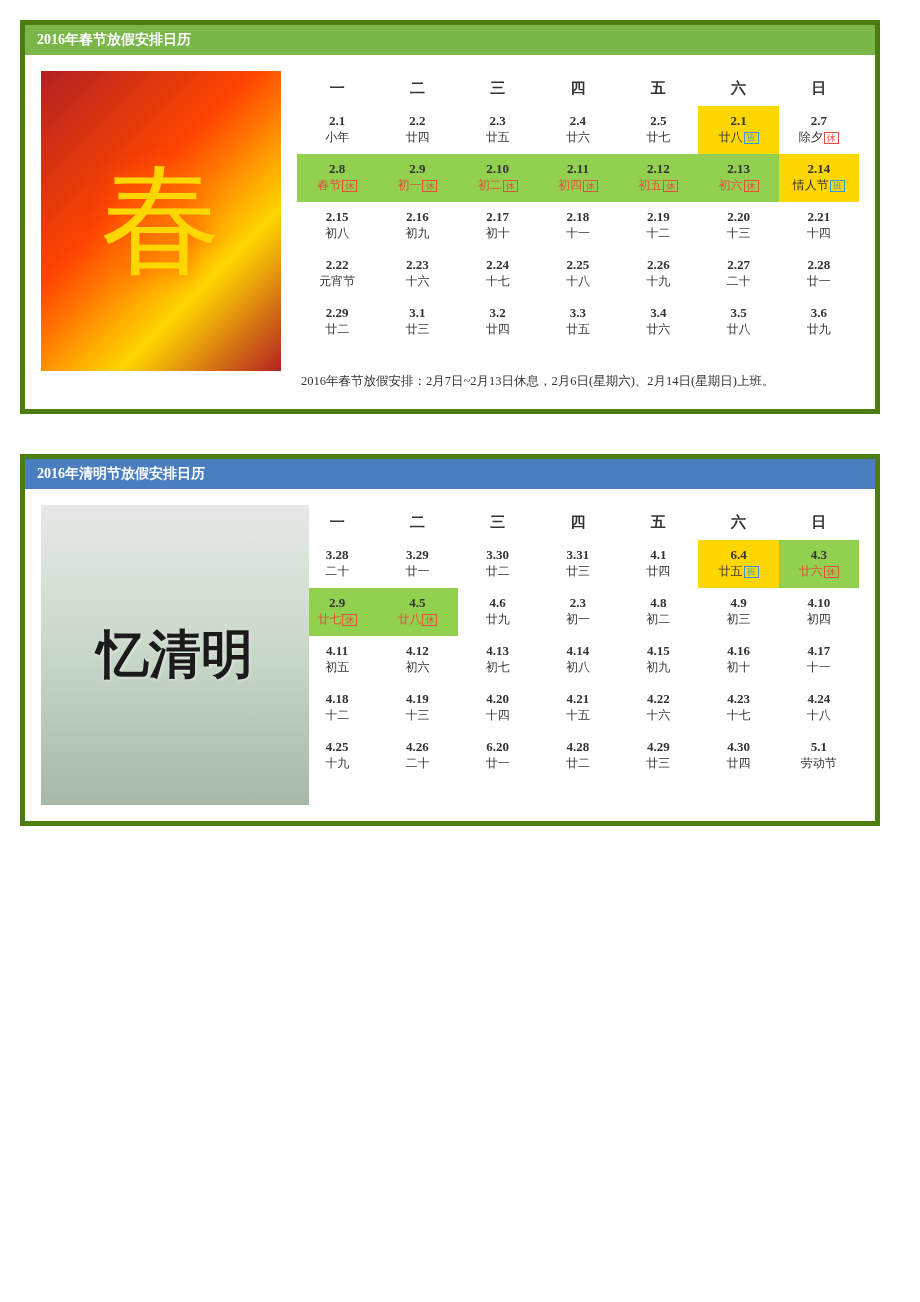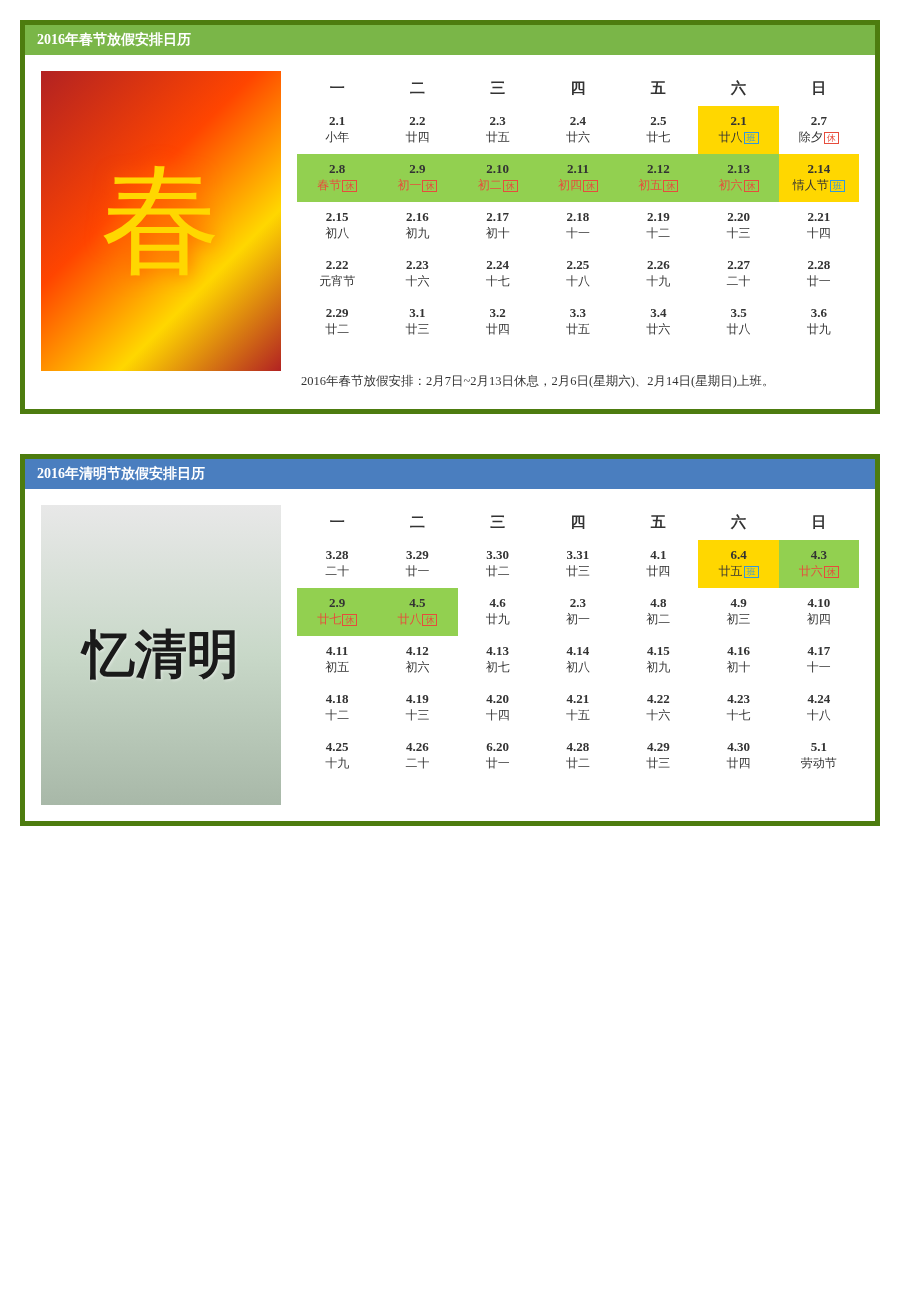--- a/index.html
+++ b/index.html
@@ -56,21 +56,21 @@
 
     .img-placeholder-spring::before {
       content: "春";
       font-size: 120px;
       color: #ffd700;
       text-shadow: 0 0 20px #ff6600;
       position: absolute;
     }
 
     .img-placeholder-qingming {
-      width: 240px;
+      width: 268px;
       height: 300px;
       background: linear-gradient(180deg, #e8e8e8 0%, #c8d8c8 50%, #a8b8a8 100%);
       display: flex;
       align-items: center;
       justify-content: center;
       font-size: 48px;
       color: #2a2a2a;
       overflow: hidden;
       position: relative;
     }

